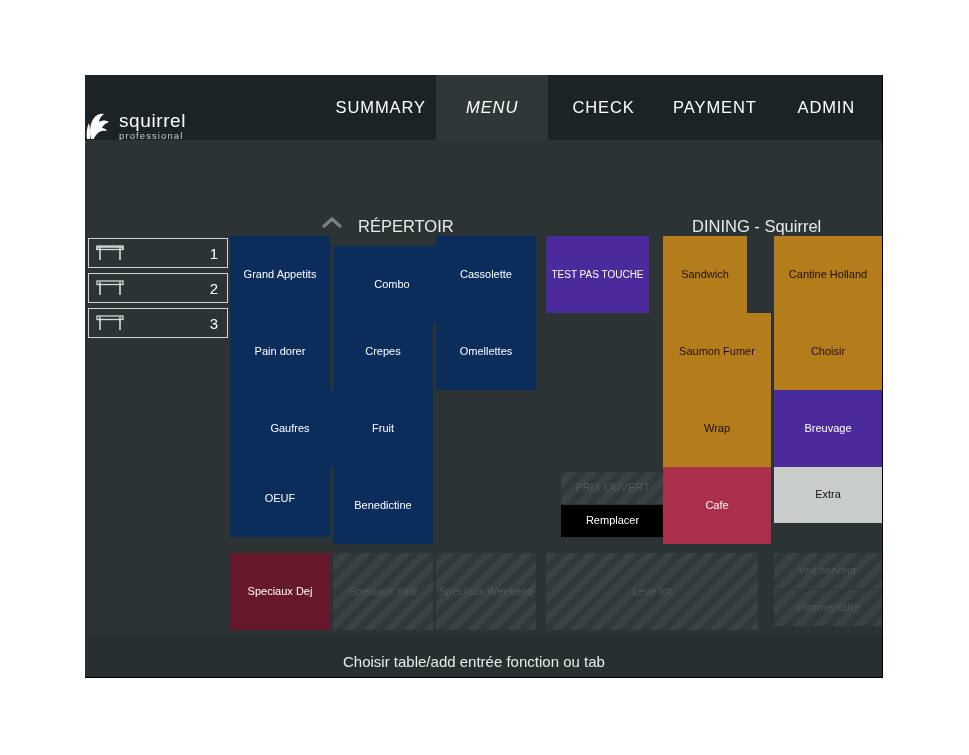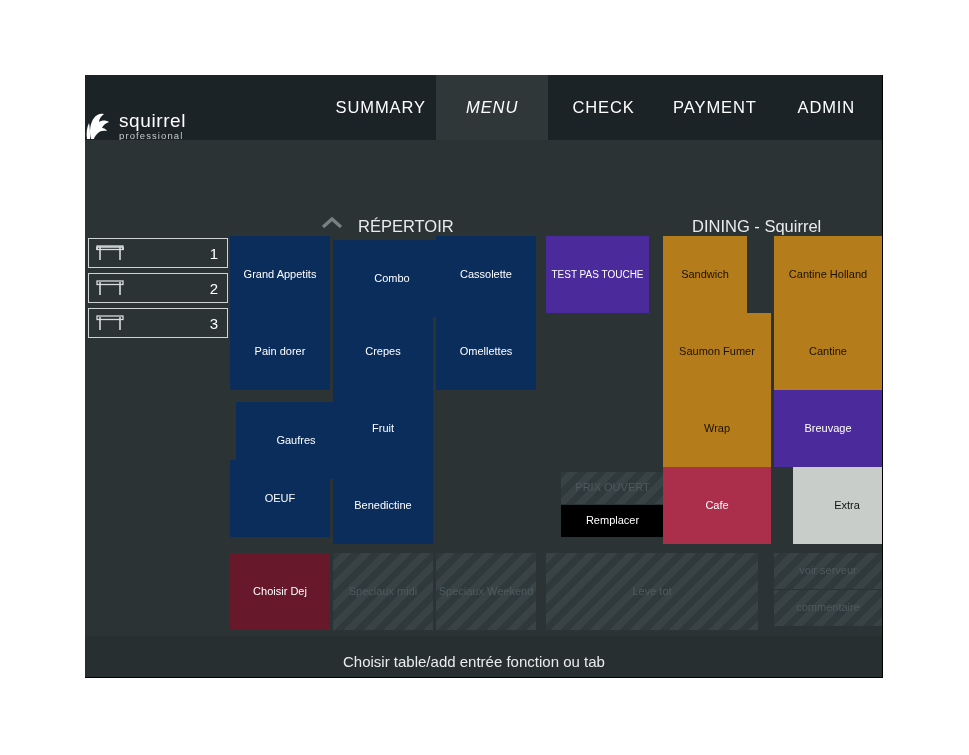--- a/index.html
+++ b/index.html
@@ -240,53 +240,53 @@
       <div class="table-row">
         <svg class="table-icon" viewBox="0 0 30 18">
           <path d="M5 3 V16 M25 3 V16" stroke="#d8dcdc" stroke-width="1.6" fill="none"></path>
           <rect x="2" y="2" width="26" height="3.5" stroke="#d8dcdc" stroke-width="1.3" fill="none"></rect>
         </svg>
         <span class="table-num">3</span>
       </div>
     </div>
 
     <div class="btn blue" style="left:145px; top:96px;  width:100px; height:77px;">Grand Appetits</div>
-    <div class="btn blue" style="left:248px; top:100px;  width:118px; height:77px;">Combo</div>
+    <div class="btn blue" style="left:248px; top:106px;  width:118px; height:77px;">Combo</div>
     <div class="btn blue" style="left:351px; top:96px;  width:100px; height:77px;">Cassolette</div>
 
     <div class="btn blue" style="left:145px; top:173px; width:100px; height:77px;">Pain dorer</div>
     <div class="btn blue" style="left:248px; top:173px; width:100px; height:77px;">Crepes</div>
     <div class="btn blue" style="left:351px; top:173px; width:100px; height:77px;">Omellettes</div>
 
-    <div class="btn blue" style="left:145px; top:262px; width:120px; height:77px;margin-left:6px;">Gaufres</div>
+    <div class="btn blue" style="left:145px; top:250px; width:120px; height:77px;">Gaufres</div>
     <div class="btn blue" style="left:248px; top:250px; width:100px; height:77px;">Fruit</div>
 
     <div class="btn blue" style="left:145px; top:320px; width:100px; height:77px;">OEUF</div>
     <div class="btn blue" style="left:248px; top:327px; width:100px; height:77px;">Benedictine</div>
 
-    <div class="btn darkred" style="left:145px; top:413px; width:100px; height:77px;">Choisir Dej</div>
+    <div class="btn darkred" style="left:145px; top:413px; width:100px; height:77px;">Speciaux Dej</div>
     <div class="btn disabled" style="left:248px; top:413px; width:100px; height:77px;">Speciaux midi</div>
     <div class="btn disabled" style="left:351px; top:413px; width:100px; height:77px;">Speciaux Weekend</div>
 
     <div class="btn purple" style="left:461px; top:96px;  width:103px; height:77px; font-size:10px;">TEST PAS TOUCHE</div>
     <div class="btn disabled" style="left:476px; top:332px; width:103px; height:32px;">PRIX OUVERT</div>
     <div class="btn black" style="left:476px; top:365px; width:103px; height:32px;">Remplacer</div>
     <div class="btn disabled" style="left:461px; top:413px; width:212px; height:77px; font-size:11px;">Leve tot</div>
 
     <div class="btn gold" style="left:578px; top:96px;  width:84px; height:77px;">Sandwich</div>
     <div class="btn gold" style="left:689px; top:96px;  width:108px; height:77px;">Cantine Holland</div>
 
     <div class="btn gold" style="left:578px; top:173px; width:108px; height:77px;">Saumon Fumer</div>
-    <div class="btn gold" style="left:689px; top:173px; width:108px; height:77px;">Cantine</div>
+    <div class="btn gold" style="left:689px; top:173px; width:108px; height:77px;">Choisir</div>
 
     <div class="btn gold" style="left:578px; top:250px; width:108px; height:77px;">Wrap</div>
     <div class="btn purple" style="left:689px; top:250px; width:108px; height:77px;">Breuvage</div>
 
     <div class="btn crimson" style="left:578px; top:327px; width:108px; height:77px;">Cafe</div>
-    <div class="btn silver" style="left:708px; top:327px; width:108px; height:77px;">Extra</div>
+    <div class="btn silver" style="left:689px; top:327px; width:108px; height:56px;">Extra</div>
 
     <div class="btn disabled" style="left:689px; top:413px; width:108px; height:36px;">voir serveur</div>
     <div class="btn disabled" style="left:689px; top:450px; width:108px; height:36px;">commentaire</div>
 
     <div id="bottom-bar">
 
       <div id="hint-text">Choisir table/add  entrée  fonction ou tab</div>
 
       <div class="fbtn disabled" style="left:8px;   top:40px; width:80px; height:62px;">SUPPR.</div>
 

